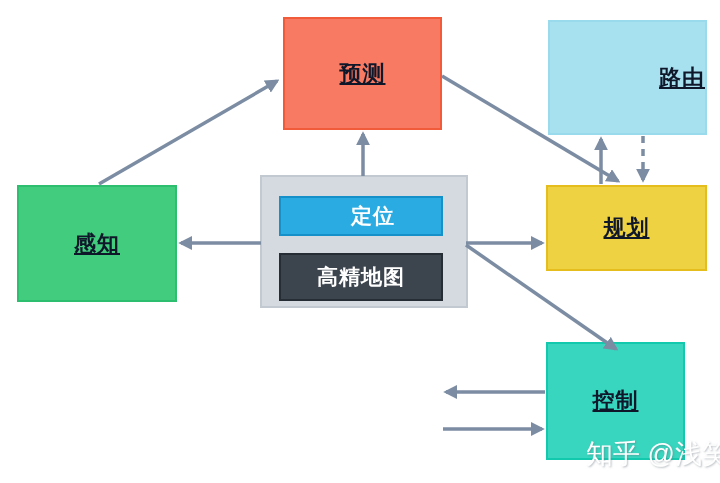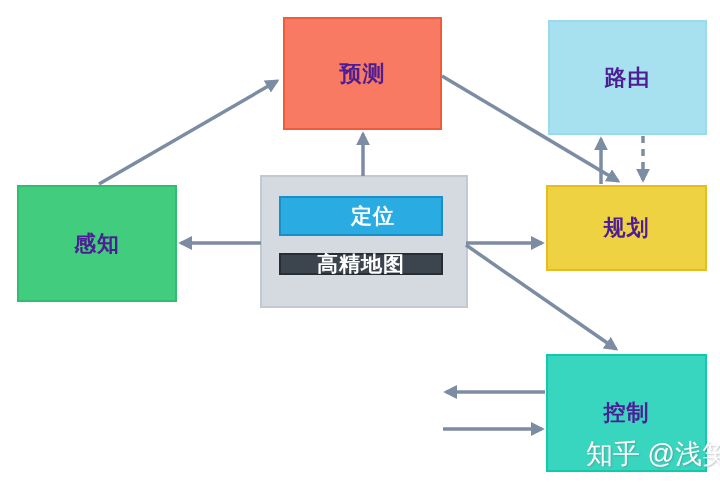--- a/index.html
+++ b/index.html
@@ -11,52 +11,53 @@
     background: #ffffff;
     overflow: hidden;
     font-family: "Liberation Sans", "DejaVu Sans", sans-serif;
   }
   .node {
     position: absolute;
     display: flex;
     align-items: center;
     justify-content: center;
     border: 2px solid transparent;
-    color: #4c1d95;
+    color: #0f172a;
     font-weight: bold;
     font-size: 22px;
     letter-spacing: 1px;
     z-index: 1;
+    text-decoration: underline;
   }
   .node-perception { left: 17px;  top: 185px; width: 160px; height: 117px; }
   .node-prediction { left: 283px; top: 17px;  width: 159px; height: 113px; }
   .node-routing    { left: 548px; top: 20px;  width: 159px; height: 115px; }
   .node-planning   { left: 546px; top: 185px; width: 161px; height: 86px; }
-  .node-control    { left: 546px; top: 354px; width: 161px; height: 118px; }
+  .node-control    { left: 546px; top: 342px; width: 139px; height: 118px; }
   .node-canbus     { left: 281px; top: 357px; width: 161px; height: 111px;
                      font-size: 25px; font-weight: 600; letter-spacing: 0; }
   .module-container {
     position: absolute;
     left: 260px; top: 175px; width: 208px; height: 133px;
     border: 2px solid transparent;
     z-index: 1;
   }
   .module-inner {
     position: absolute;
     display: flex;
     align-items: center;
     justify-content: center;
     border: 2px solid transparent;
     color: #ffffff;
     font-weight: bold;
     font-size: 21px;
     letter-spacing: 1px;
   }
   .module-localization { left: 17px; top: 19px; width: 164px; height: 40px; padding-left: 24px; }
-  .module-hdmap        { left: 17px; top: 76px; width: 164px; height: 22px; }
+  .module-hdmap        { left: 17px; top: 76px; width: 164px; height: 48px; }
   #edges {
     position: absolute;
     left: 0; top: 0;
     z-index: 2;
     pointer-events: none;
   }
   .edge {
     stroke: var(--arrow-color, #7C8DA3);
     stroke-width: 3.5;
     fill: none;
@@ -79,21 +80,21 @@
 <div id="canvas">
 
   <div class="node node-perception" style="background-color: rgb(65, 205, 125); border-color: rgb(46, 190, 111); text-align: right;">
     <span>感知</span>
   </div>
 
   <div class="node node-prediction" style="background-color: rgb(248, 122, 98); border-color: rgb(241, 91, 57);">
     <span>预测</span>
   </div>
 
-  <div class="node node-routing" style="background-color: rgb(167, 225, 240); border-color: rgb(153, 218, 236);">
+  <div class="node node-routing" style="background-color: rgb(167, 225, 240); border-color: rgb(153, 218, 236); justify-content: flex-end;">
     <span>路由</span>
   </div>
 
   <div class="node node-planning" style="background-color: rgb(239, 210, 66); border-color: rgb(229, 190, 30);">
     <span>规划</span>
   </div>
 
   <div class="node node-control" style="background-color: rgb(56, 214, 191); border-color: rgb(18, 201, 173);">
     <span>控制</span>
   </div>

